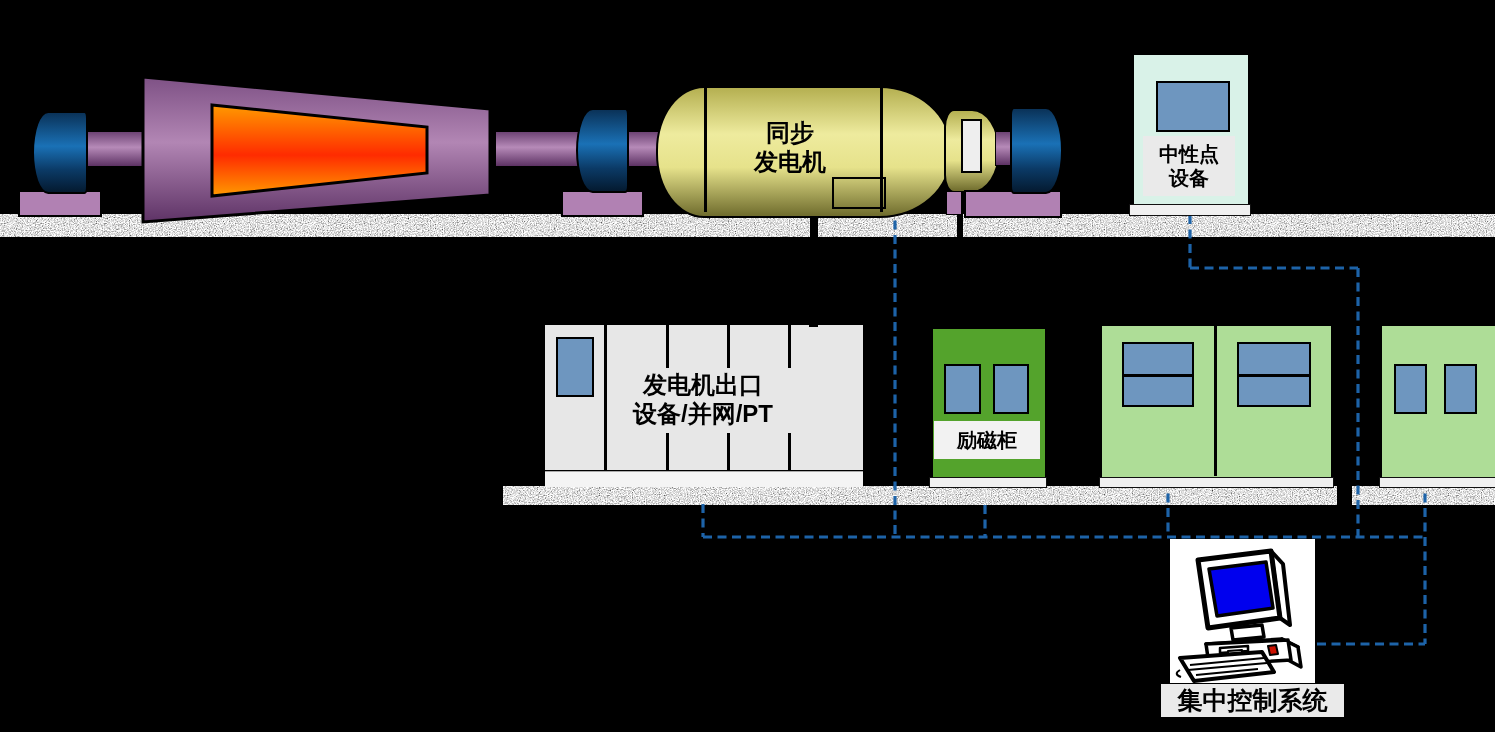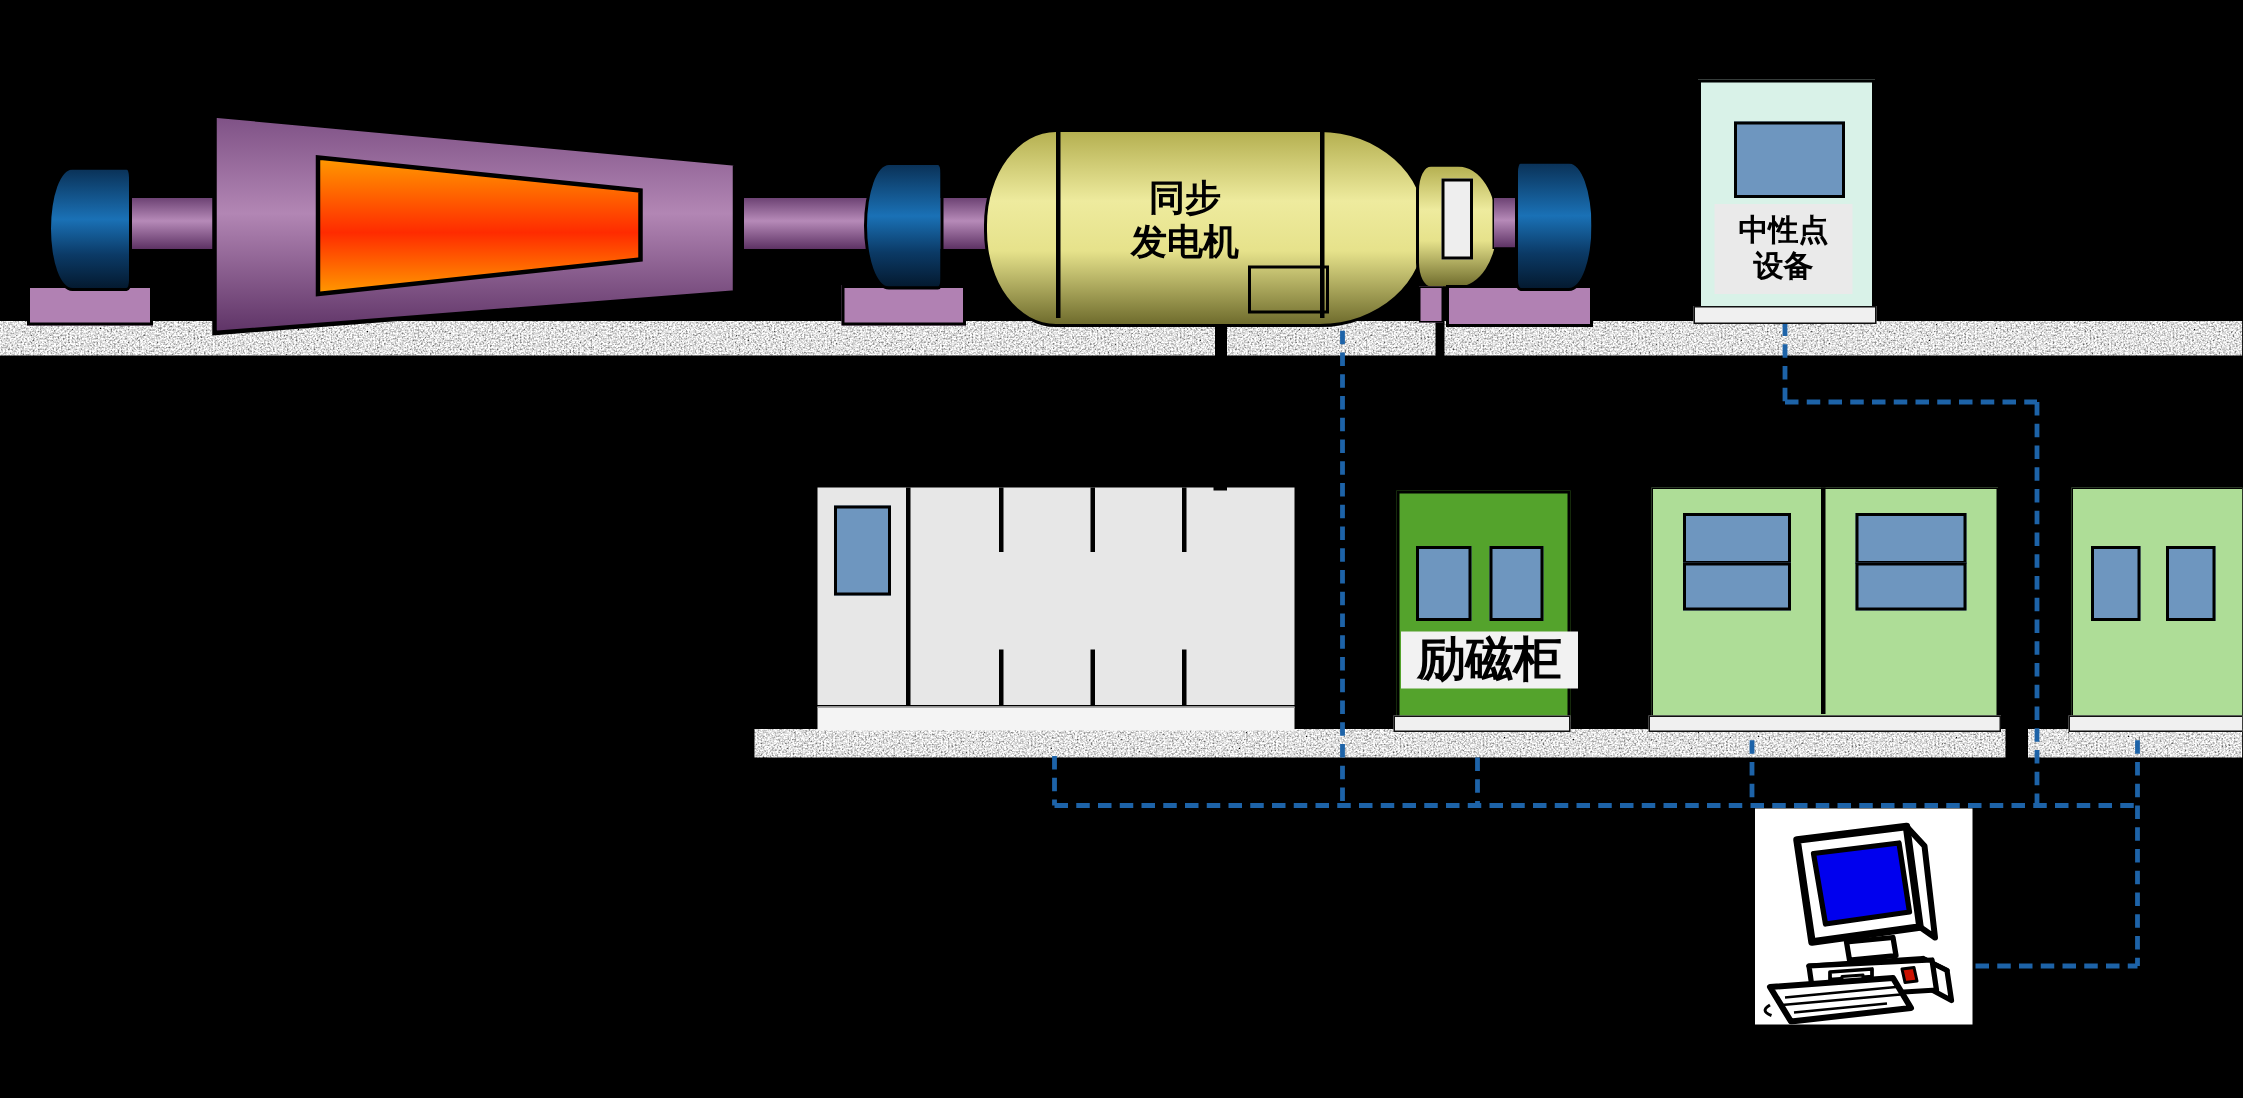--- a/index.html
+++ b/index.html
@@ -123,25 +123,27 @@
   <div class="abs mach" style="left:545px;top:471px;width:318px;height:15px;background:#f4f4f4;border-top:1px solid #aaa"></div>
   <div class="abs mach screen" style="left:556px;top:337px;width:34px;height:56px"></div>
   <div class="abs mach divider" style="left:604px;top:325px;width:2.5px;height:145px"></div>
   <div class="abs mach divider" style="left:666px;top:325px;width:2.5px;height:43px"></div>
   <div class="abs mach divider" style="left:727px;top:325px;width:2.5px;height:43px"></div>
   <div class="abs mach divider" style="left:788px;top:325px;width:2.5px;height:43px"></div>
   <div class="abs mach divider" style="left:666px;top:433px;width:2.5px;height:37px"></div>
   <div class="abs mach divider" style="left:727px;top:433px;width:2.5px;height:37px"></div>
   <div class="abs mach divider" style="left:788px;top:433px;width:2.5px;height:37px"></div>
   <div class="abs mach divider" style="left:809px;top:321px;width:9px;height:6px"></div>
+  <div class="abs mach lbl" style="left:563px;top:366px;width:280px;height:66px;font-size:24px">发电机出口
+设备/并网/PT</div>
 
   <div class="abs mach" style="left:931px;top:327px;width:112px;height:150px;background:var(--green,#54a32c);border:2.5px solid #000"></div>
   <div class="abs mach screen" style="left:944px;top:364px;width:33px;height:46px"></div>
   <div class="abs mach screen" style="left:993px;top:364px;width:32px;height:46px"></div>
-  <div class="abs mach lbl" style="left:934px;top:421px;width:118px;height:38px;font-size:32px;background:#f2f2f2">励磁柜</div>
+  <div class="abs mach lbl" style="left:934px;top:421px;width:106px;height:38px;font-size:20px;background:#f2f2f2">励磁柜</div>
   <div class="abs mach basestrip" style="left:929px;top:477px;width:116px;height:9px"></div>
 
   <div class="abs mach" style="left:1101px;top:325px;width:229px;height:151px;background:var(--green_light,#aedd97);border:1.5px solid #000"></div>
   <div class="abs mach divider" style="left:1214px;top:325px;width:2.5px;height:151px"></div>
   <div class="abs mach screen" style="left:1122px;top:342px;width:68px;height:30px"></div>
   <div class="abs mach screen" style="left:1122px;top:375px;width:68px;height:28px"></div>
   <div class="abs mach screen" style="left:1237px;top:342px;width:70px;height:30px"></div>
   <div class="abs mach screen" style="left:1237px;top:375px;width:70px;height:28px"></div>
   <div class="abs mach basestrip" style="left:1099px;top:477px;width:233px;height:9px"></div>
 
@@ -161,14 +163,15 @@
       <path d="M112 100 L128 108 L131 128 L118 121 Z" stroke-width="3.5"></path>
       <path d="M36 105 L118 101 L121 121 L39 126 Z" stroke-width="3.5"></path>
       <path d="M50 109 L78 107 L78 112 L50 114 Z" stroke-width="2.5"></path>
       <path d="M58 112 L72 111 L72 114 L58 115 Z" stroke-width="2"></path>
       <path d="M98 107 L106 106 L108 115 L100 116 Z" stroke-width="2" fill="var(--switch_red,#cc1100)"></path>
       <path d="M10 119 L92 113 L104 133 L24 142 Z" stroke-width="4"></path>
       <path d="M20 126 L94 119 M18 131 L97 124 M26 136 L88 130" stroke-width="1.8" fill="none"></path>
       <path d="M10 131 q-7 4 1 7" stroke-width="2" fill="none"></path>
     </g>
   </svg>
+  <div class="abs mach lbl labelstrip" style="left:1161px;top:684px;width:183px;height:33px;font-size:25px">集中控制系统</div>
 
 </div>
 
 </body></html>

